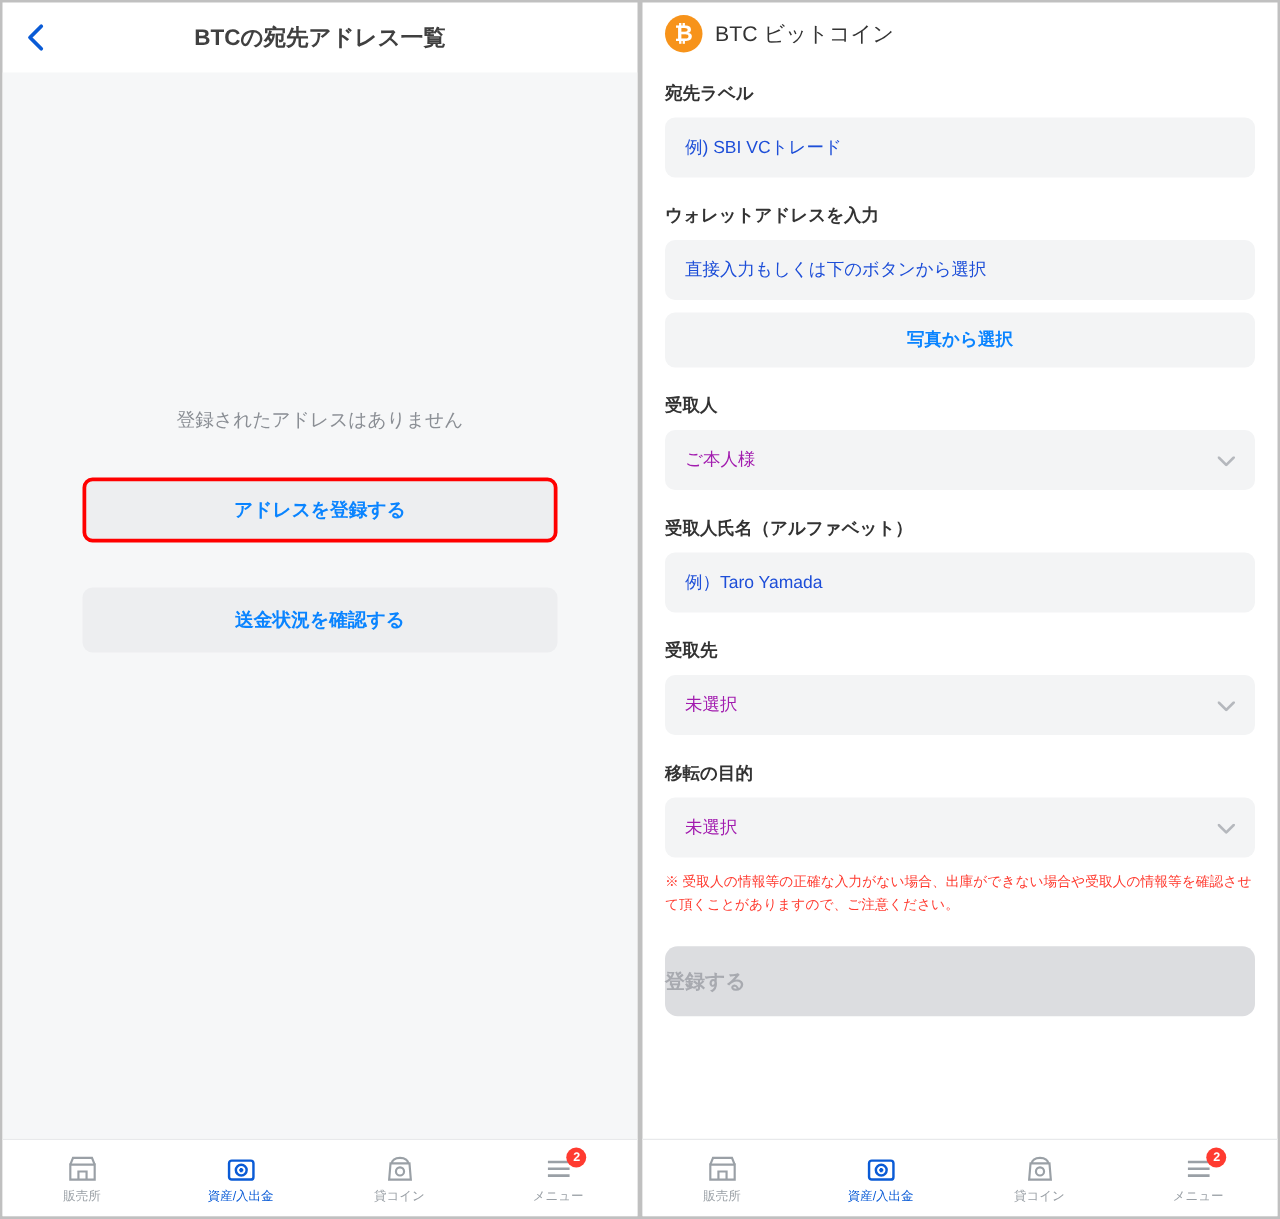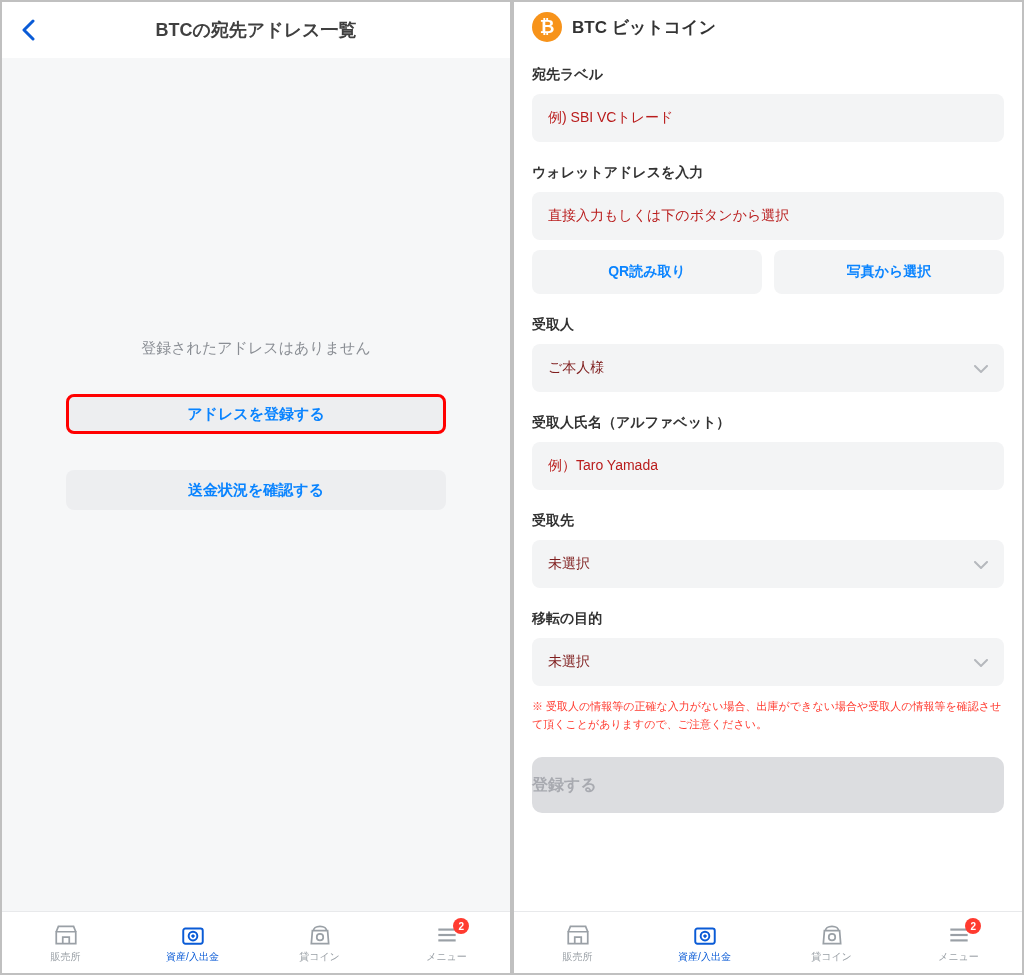--- a/index.html
+++ b/index.html
@@ -59,21 +59,21 @@
     gap: 36px;
   }
   .empty-text {
     font-size: 15px;
     color: #8a8e94;
     text-align: center;
   }
   .big-btn {
     width: 100%;
     max-width: 380px;
-    height: 40px;
+    height: 52px;
     border-radius: 8px;
     background: #edeef0;
     display: flex;
     align-items: center;
     justify-content: center;
     font-size: 15px;
     font-weight: 600;
     color: #0a84ff;
     cursor: pointer;
   }
@@ -99,21 +99,21 @@
     background: #f7931a;
     display: flex;
     align-items: center;
     justify-content: center;
     color: #fff;
     font-weight: 700;
     font-size: 18px;
   }
   .coin-name {
     font-size: 17px;
-    font-weight: 700;
+    font-weight: 400;
     color: #333;
   }
   .field-group { margin-bottom: 22px; }
   .field-label {
     font-size: 14px;
     font-weight: 600;
     color: #333;
     margin-bottom: 10px;
   }
   .input-box {
@@ -127,27 +127,27 @@
     display: flex;
     align-items: center;
   }
   .select-box {
     width: 100%;
     height: 48px;
     border-radius: 8px;
     background: #f3f4f5;
     padding: 0 16px;
     font-size: 14px;
-    color: #7f1d1d;
+    color: #a21caf;
     display: flex;
     align-items: center;
     justify-content: space-between;
     cursor: pointer;
   }
-  .placeholder { color: #b91c1c; }
+  .placeholder { color: #1d4ed8; }
   .chevron-down svg { width: 14px; height: 8px; }
   .btn-row {
     display: flex;
     gap: 12px;
     margin-top: 10px;
   }
   .half-btn {
     flex: 1;
     height: 44px;
     border-radius: 8px;
@@ -296,23 +296,20 @@
       </div>
     </div>
 
     <div class="field-group">
       <div class="field-label">ウォレットアドレスを入力</div>
       <div class="input-box">
         <span class="placeholder">直接入力もしくは下のボタンから選択</span>
       </div>
       <div class="btn-row">
         <div class="half-btn">
-          <span>QR読み取り</span>
-        </div>
-        <div class="half-btn">
           <span>写真から選択</span>
         </div>
       </div>
     </div>
 
     <div class="field-group">
       <div class="field-label">受取人</div>
       <div class="select-box">
         <span>ご本人様</span>
         <span class="chevron-down"><svg viewBox="0 0 14 8">

